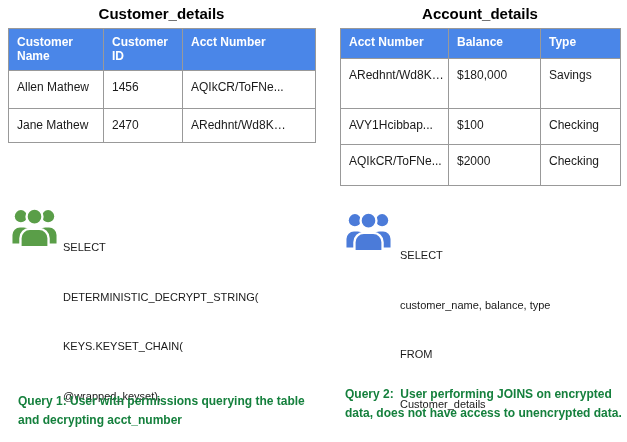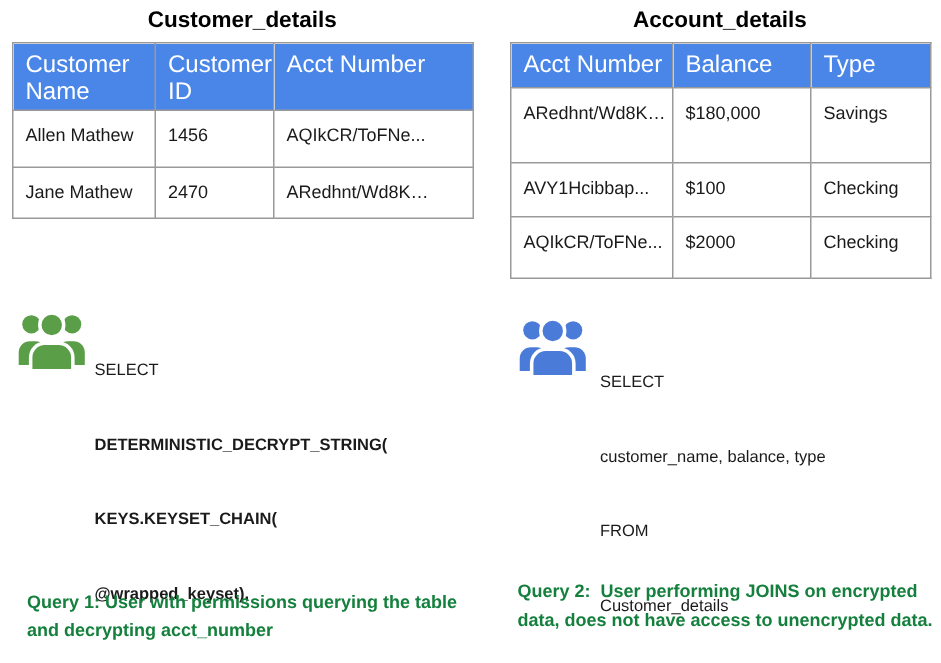--- a/index.html
+++ b/index.html
@@ -30,22 +30,22 @@
     top: 28px;
     border-collapse: collapse;
     table-layout: fixed;
   }
   #table-left  { left: 8px;   width: 307px; }
   #table-right { left: 340px; width: 280px; }
   .dt th, .dt td { border: 1px solid #999999; overflow: hidden; }
   .dt th {
     background: #4a86e8;
     color: #ffffff;
-    font-size: 16px;
-    font-weight: normal;
+    font-size: 12px;
+    font-weight: bold;
     text-align: left;
     vertical-align: top;
     padding: 6px 6px 2px 8px;
   }
   .dt td {
     font-size: 12px;
     color: #1a1a1a;
     vertical-align: top;
     padding: 9px 4px 2px 8px;
     background: #ffffff;
@@ -68,21 +68,21 @@
 
   .qcode {
     position: absolute;
     font-size: 11px;
     line-height: 16.5px;
     color: #1a1a1a;
     white-space: pre;
   }
   #code-left  { left: 63px;  top: 206px; }
   #code-right { left: 400px; top: 214px; }
-  .b { font-weight: bold; }
+  .b { font-weight: normal; }
 
   .caption {
     position: absolute;
     margin: 0;
     font-size: 12px;
     font-weight: bold;
     line-height: 18.5px;
     color: #15803d;
     white-space: pre-wrap;
   }

